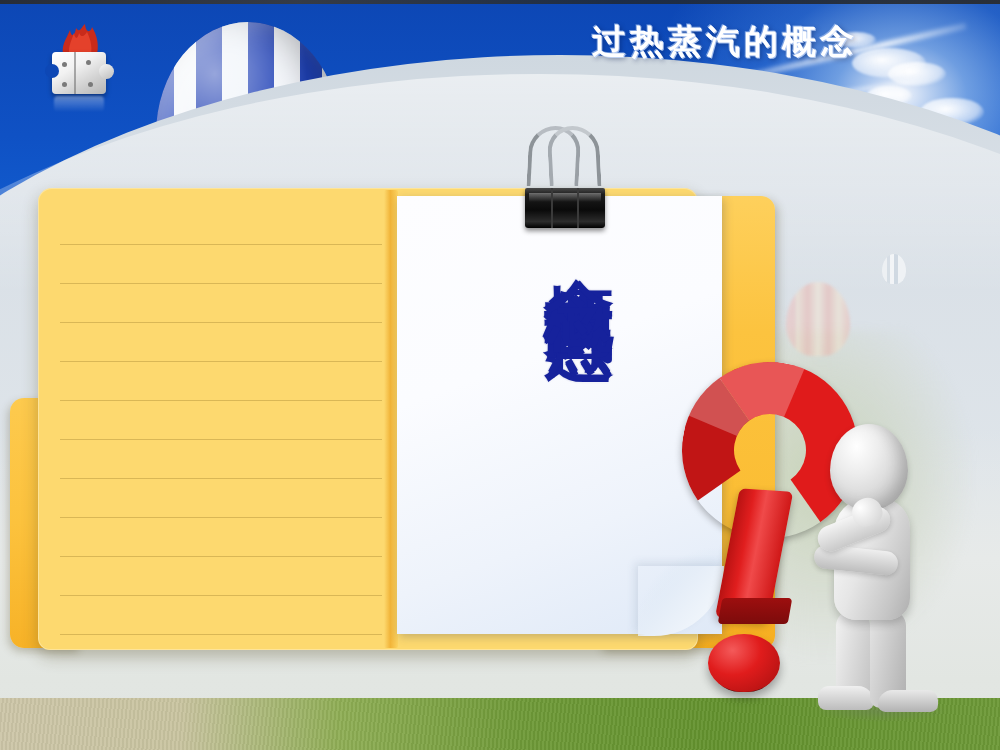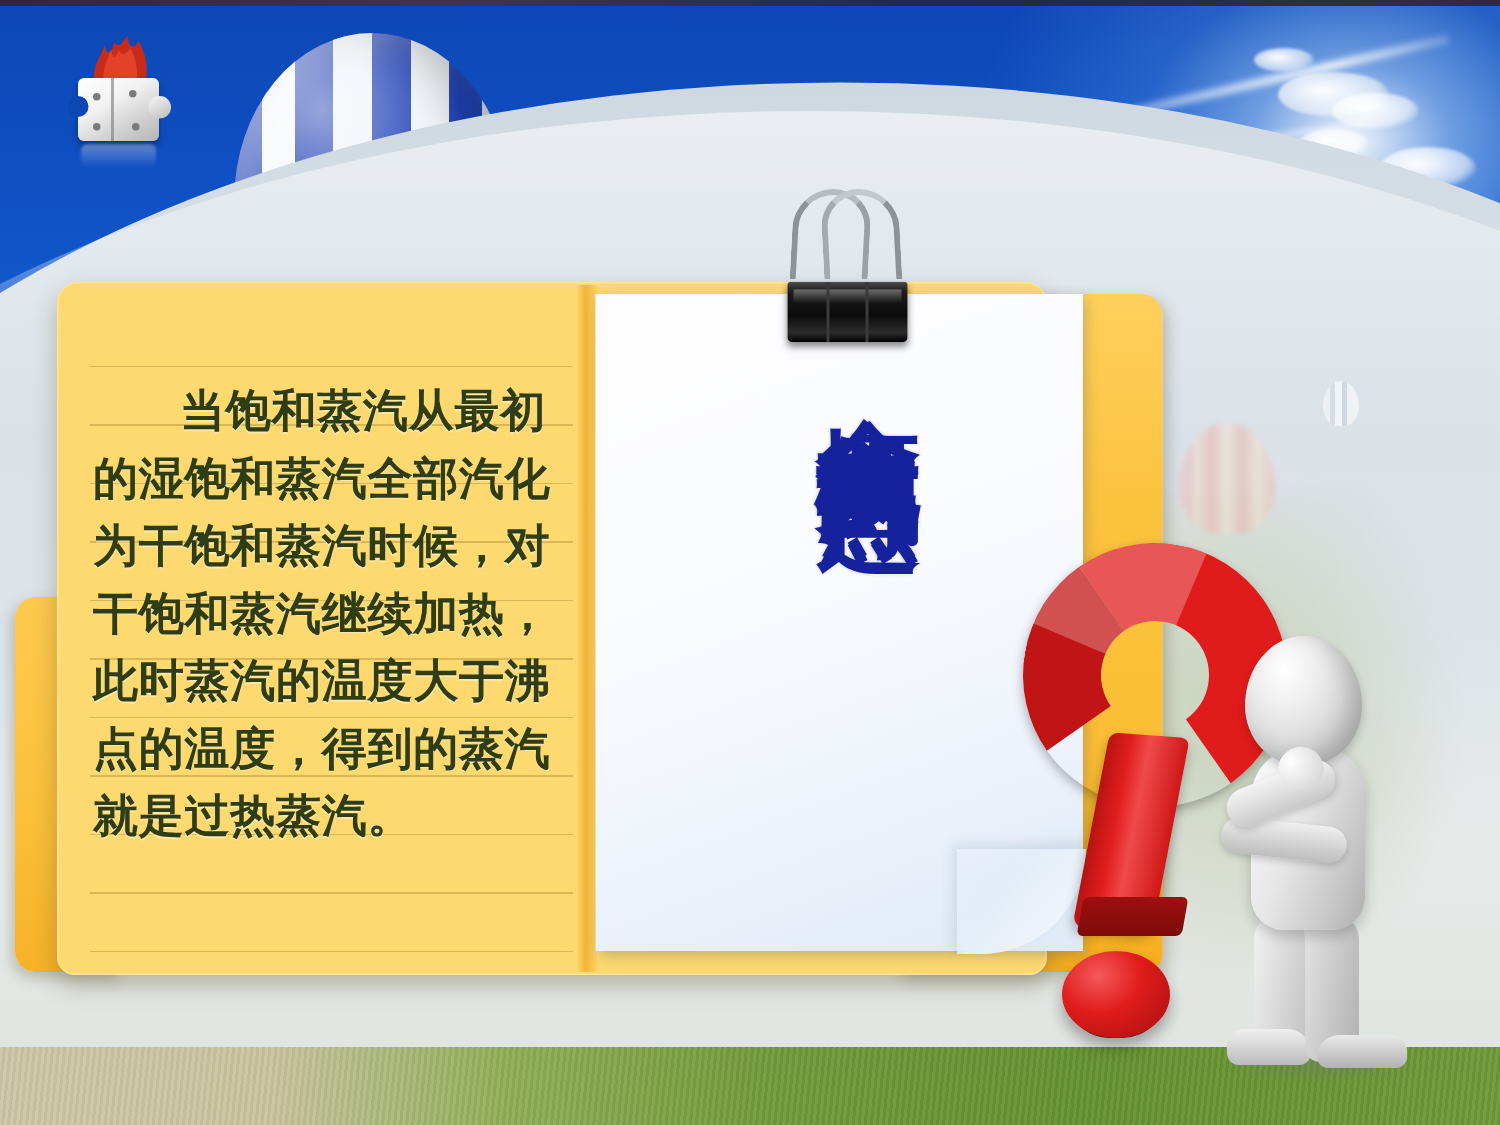--- a/index.html
+++ b/index.html
@@ -394,20 +394,21 @@
   <div class="ground"></div>
   <div class="foliage2"></div>
   <div class="foliage"></div>
   <div class="grassfade"></div>
   <div class="grass"></div>
 
   <div class="balloon-sm bs1"></div>
   <div class="balloon-sm bs2"></div>
 
   <div class="topbar"></div>
+  <div class="title">过热蒸汽的概念</div>
 
   <div class="logo">
     <svg class="flame" viewBox="0 0 44 36">
       <path d="M6 34 C2 22 8 16 12 6 C13 14 17 12 18 4 C22 10 24 2 27 0
                C28 10 33 8 34 3 C39 11 42 22 38 34 Z" fill="#c92b1b"></path>
       <path d="M12 34 C9 24 13 18 16 9 C17 16 20 15 21 9
                C24 15 27 11 29 8 C33 16 35 25 32 34 Z" fill="#e4412b"></path>
     </svg>
     <div class="puz"></div>
     <div class="puzline"></div>
@@ -417,21 +418,20 @@
     <div class="dot d4"></div>
     <div class="logo-refl"></div>
   </div>
 
   <div class="folder-right-tab"></div>
   <div class="folder-left-tab"></div>
   <div class="folder-main"></div>
   <div class="lines"></div>
   <div class="fold-crease"></div>
 
-  <div class="note-text">当饱和蒸汽从最初的湿饱和蒸汽全部汽化为干饱和蒸汽时候，对干饱和蒸汽继续加热，此时蒸汽的温度大于沸点的温度，得到的蒸汽就是过热蒸汽。</div>
 
   <div class="sheet">
     <div class="sheet-curl"></div>
     <div class="sheet-curl2"></div>
   </div>
   <div class="vtext">过热蒸汽的概念</div>
 
   <div class="clip">
     <div class="clip-wire-l"></div>
     <div class="clip-wire-r"></div>

